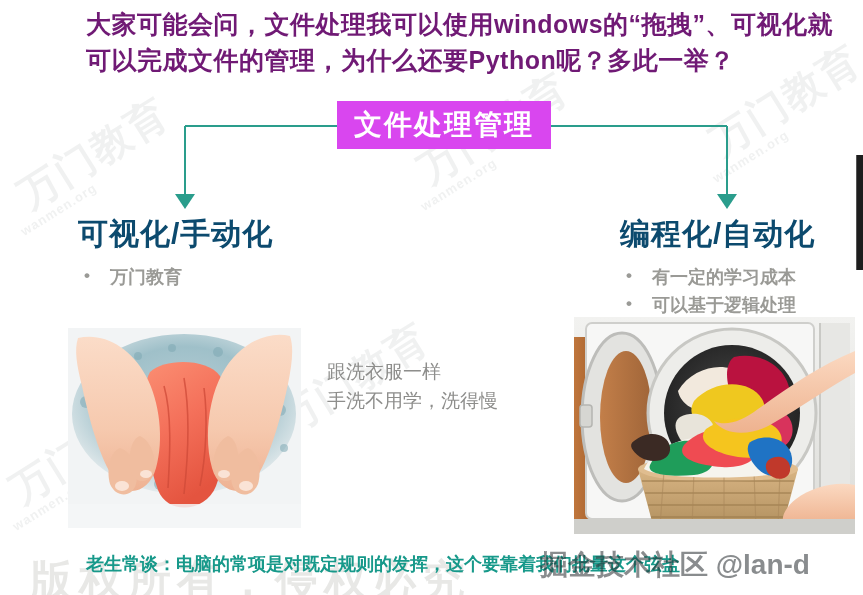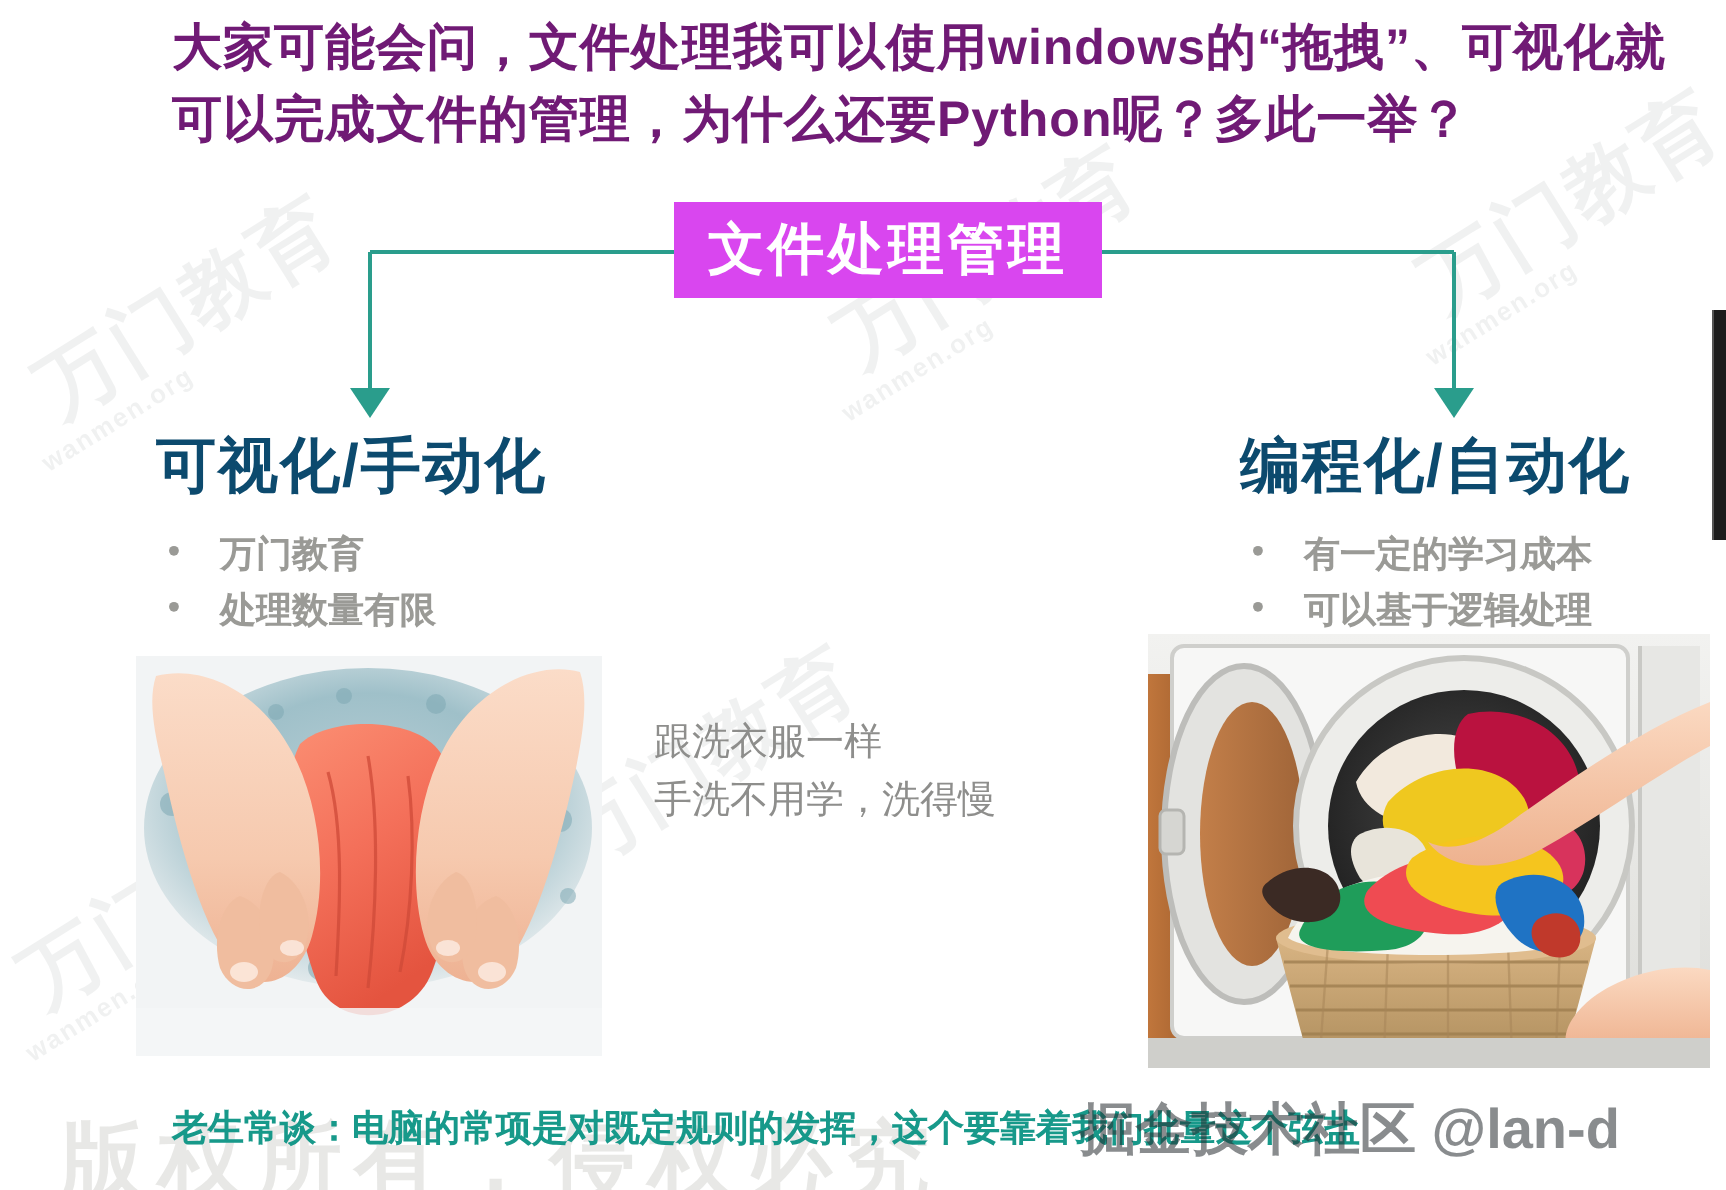--- a/index.html
+++ b/index.html
@@ -199,21 +199,20 @@
   </svg>
 
   <div class="title-chip">
     <span>文件处理管理</span>
   </div>
 
   <div class="branch branch-left">
     <h2>可视化/手动化</h2>
     <ul class="bullets">
       <li>万门教育</li>
-      <li>处理数量有限</li>
     </ul>
   </div>
 
   <div class="branch branch-right">
     <h2>编程化/自动化</h2>
     <ul class="bullets">
       <li>有一定的学习成本</li>
       <li>可以基于逻辑处理</li>
     </ul>
   </div>

